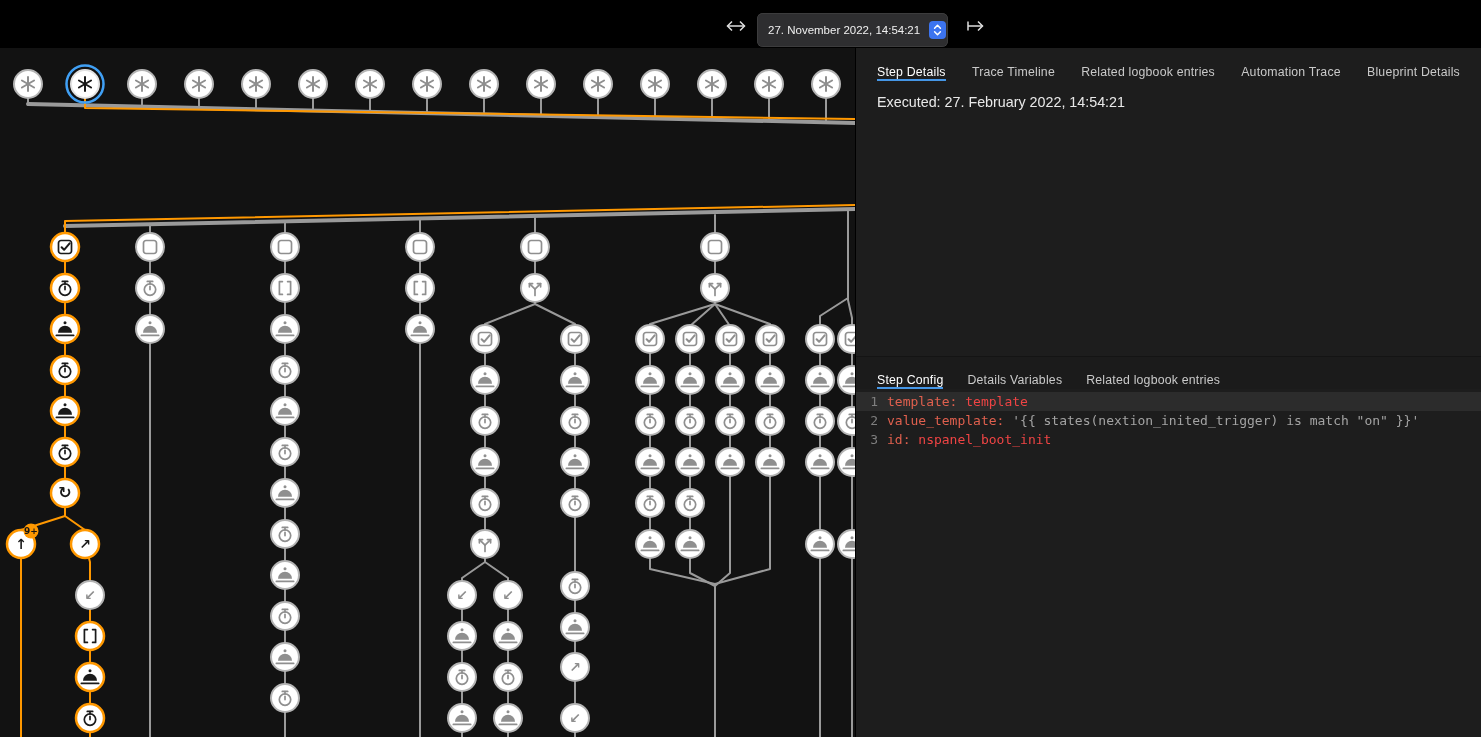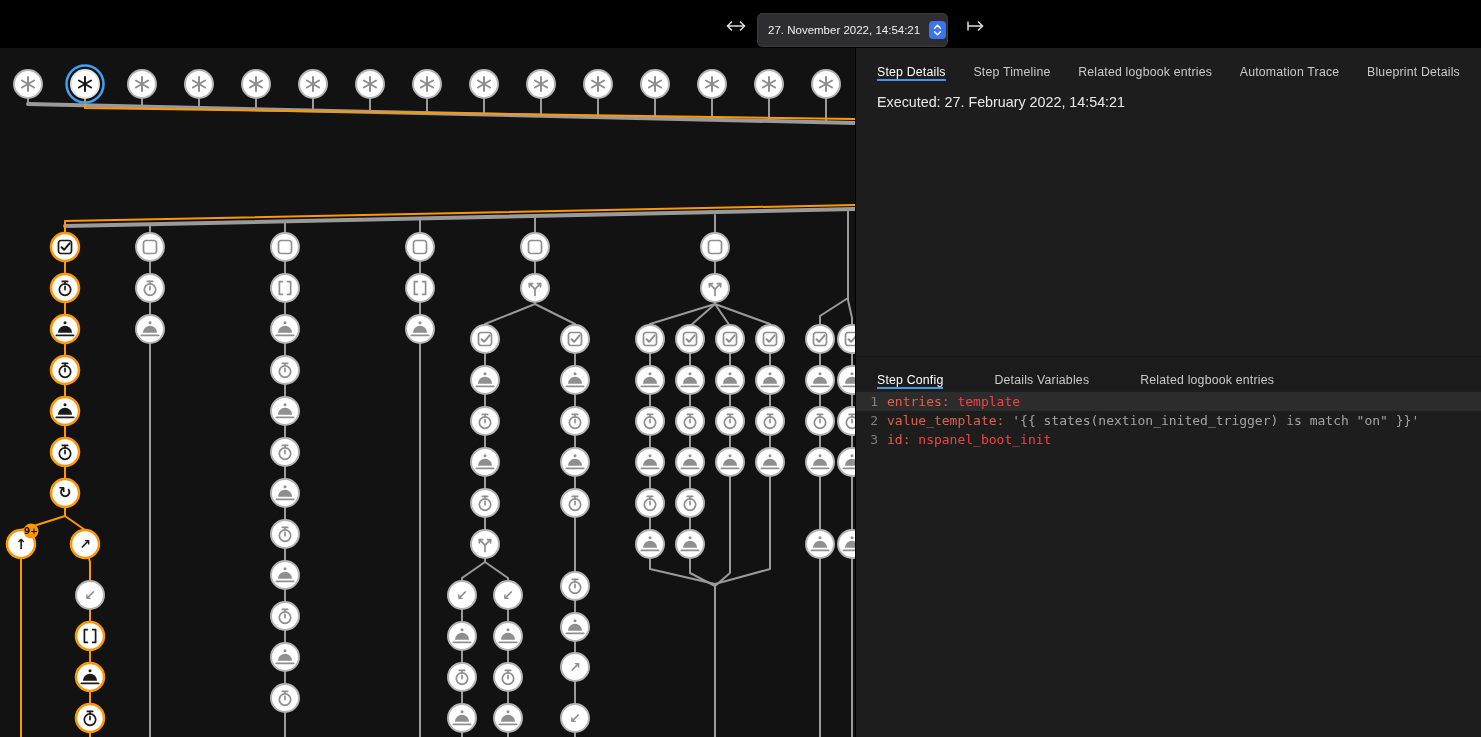--- a/index.html
+++ b/index.html
@@ -27,21 +27,21 @@
   .panel{
     position:absolute;top:48px;left:855px;width:626px;height:689px;
     background:#1d1d1d;border-left:1px solid #000;box-sizing:border-box;
   }
   .tabs-top{
     position:absolute;top:0;left:0;right:0;height:33px;box-sizing:border-box;
     display:flex;justify-content:space-between;align-items:stretch;padding:0 21px;
   }
   .tabs-bottom{
     position:absolute;top:308px;left:0;right:0;height:33px;box-sizing:border-box;
-    display:flex;gap:51px;align-items:stretch;padding:0 21px;
+    display:flex;gap:24px;align-items:stretch;padding:0 21px;
     background:#1b1b1b;border-top:1px solid #141414;
   }
   .tab{
     display:flex;align-items:center;font-size:12.3px;color:#c9c9c9;cursor:pointer;
     border-bottom:2px solid transparent;padding-top:16px;letter-spacing:.2px;
   }
   .tab.active{color:#fff;border-bottom-color:#4596e6;}
   .executed{position:absolute;top:46px;left:21px;font-size:14.3px;color:#e9e9e9;}
   
   .code{position:absolute;top:344px;left:0;right:0;font-family:"DejaVu Sans Mono",monospace;font-size:13px;}
@@ -754,32 +754,32 @@
         <line x1="-8.6" y1="6.4" x2="8.6" y2="6.4" stroke="#8f8f8f" stroke-width="1.8" stroke-linecap="round"></line>
         <circle cy="-6.3" r="1.5" fill="#8f8f8f"></circle>
       </g>
     </svg>
 </div>
 
 <div class="panel">
 
   <div class="tabs-top">
     <span class="tab active">Step Details</span>
-    <span class="tab">Step Timeline</span>
+    <span class="tab">Trace Timeline</span>
     <span class="tab">Related logbook entries</span>
     <span class="tab">Automation Trace</span>
     <span class="tab">Blueprint Details</span>
   </div>
 
   <div class="executed">Executed: 27. February 2022, 14:54:21</div>
 
   <div class="tabs-bottom">
     <span class="tab active">Step Config</span>
     <span class="tab">Details Variables</span>
     <span class="tab">Related logbook entries</span>
   </div>
 
   <div class="code">
-      <div class="code-row active"><span class="gutter">1</span><span class="seg-key">entries:</span><span class="seg-plain"> template</span></div>
+      <div class="code-row active"><span class="gutter">1</span><span class="seg-key">template:</span><span class="seg-plain"> template</span></div>
       <div class="code-row"><span class="gutter">2</span><span class="seg-key">value_template:</span><span class="seg-plain"> </span><span class="seg-string">'{{ states(nextion_inited_trigger) is match "on" }}'</span></div>
       <div class="code-row"><span class="gutter">3</span><span class="seg-key">id:</span><span class="seg-plain"> nspanel_boot_init</span></div>
     </div>
 </div>
 
 </body></html>

